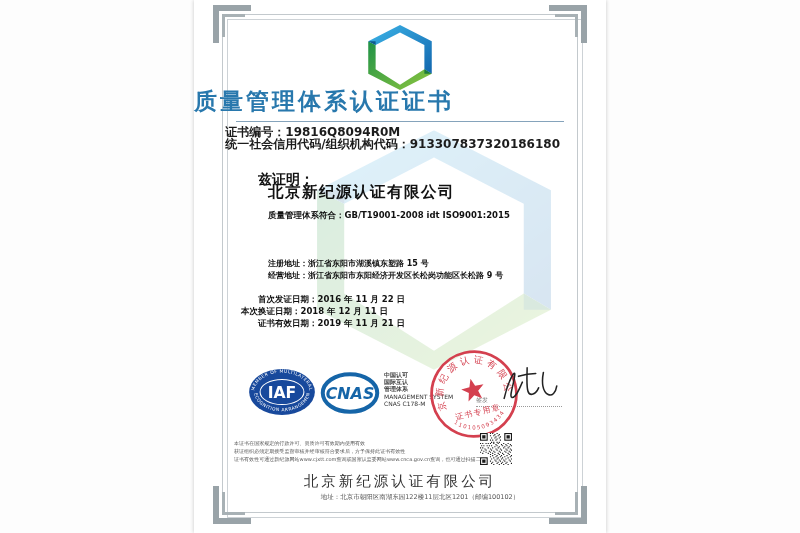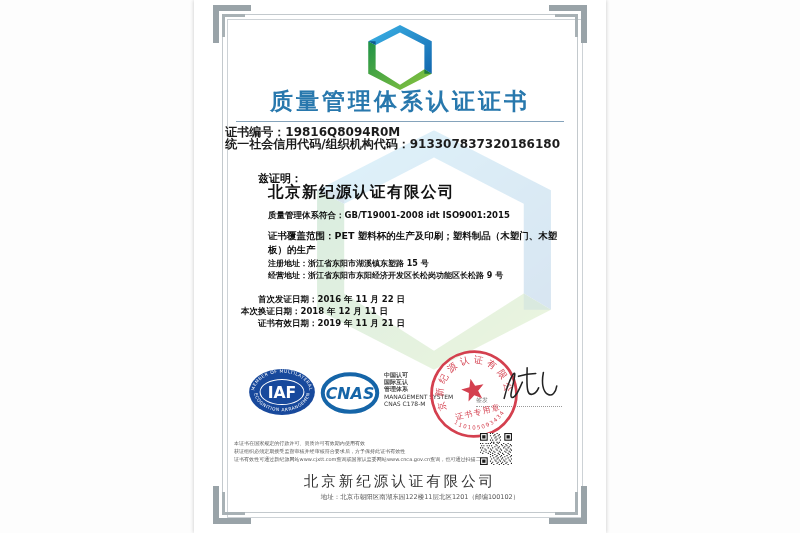--- a/index.html
+++ b/index.html
@@ -21,27 +21,27 @@
   .c-tl::after{left:3px;top:3px;border-left:3px solid #a8b1b5;border-top:3px solid #a8b1b5;}
   .c-tr{right:19px;top:5px;border-right:6px solid #99a3a8;border-top:6px solid #99a3a8;}
   .c-tr::after{right:3px;top:3px;border-right:3px solid #a8b1b5;border-top:3px solid #a8b1b5;}
   .c-bl{left:19px;bottom:9px;border-left:6px solid #99a3a8;border-bottom:6px solid #99a3a8;}
   .c-bl::after{left:3px;bottom:3px;border-left:3px solid #a8b1b5;border-bottom:3px solid #a8b1b5;}
   .c-br{right:19px;bottom:9px;border-right:6px solid #99a3a8;border-bottom:6px solid #99a3a8;}
   .c-br::after{right:3px;bottom:3px;border-right:3px solid #a8b1b5;border-bottom:3px solid #a8b1b5;}
   
   .watermark{left:104px;top:130px;width:272px;height:240px;opacity:.16;z-index:0;}
   .logo{left:169px;top:25px;width:74px;height:65px;z-index:3;}
-  .title{left:0;top:86px;width:100%;text-align:center;font-size:23px;font-weight:bold;
+  .title{left:0;top:86px;width:100%;font-size:23px;font-weight:bold;
          color:#2878ad;letter-spacing:3px;z-index:3;}
   .title-rule{left:42px;right:42px;top:121px;border-top:1px solid #85a3bb;z-index:3;}
   .cert-nums{top:126px;right:46px;text-align:left;font-size:12px;font-weight:bold;
              color:#1c1c1c;line-height:12px;z-index:3;}
   .txt{position:absolute;color:#111;font-weight:bold;z-index:3;white-space:nowrap;}
-  .certify-intro{left:64px;top:171px;font-size:11px;}
+  .certify-intro{left:64px;top:171px;font-size:14px;}
   .company{left:74px;top:182px;font-size:15.5px;letter-spacing:1.5px;}
   .standard{left:74px;top:210px;font-size:8.5px;}
   .scope{left:74px;top:229px;width:302px;font-size:9.5px;line-height:13.5px;white-space:normal;}
   .reg-addr{left:74px;top:258px;font-size:8px;}
   .op-addr{left:74px;top:270px;font-size:8px;}
   .d1{left:64px;top:294px;font-size:8.5px;}
   .d2{left:47px;top:306px;font-size:8.5px;}
   .d3{left:64px;top:318px;font-size:8.5px;}
   
   .iaf{left:54px;top:368px;width:68px;height:48px;z-index:3;}
@@ -103,21 +103,20 @@
   <div class="abs title">质量管理体系认证证书</div>
   <div class="abs title-rule"></div>
   <div class="abs cert-nums">
     <div>证书编号：19816Q8094R0M</div>
     <div>统一社会信用代码/组织机构代码：913307837320186180</div>
   </div>
 
   <div class="txt certify-intro">兹证明：</div>
   <div class="txt company">北京新纪源认证有限公司</div>
   <div class="txt standard">质量管理体系符合：GB/T19001-2008 idt ISO9001:2015</div>
-  <div class="txt scope">证书覆盖范围：PET 塑料杯的生产及印刷；塑料制品（木塑门、木塑板）的生产</div>
   <div class="txt reg-addr">注册地址：浙江省东阳市湖溪镇东塑路 15 号</div>
   <div class="txt op-addr">经营地址：浙江省东阳市东阳经济开发区长松岗功能区长松路 9 号</div>
   <div class="txt d1">首次发证日期：2016 年 11 月 22 日</div>
   <div class="txt d2">本次换证日期：2018 年 12 月 11 日</div>
   <div class="txt d3">证书有效日期：2019 年 11 月 21 日</div>
 
   <svg class="abs iaf" viewBox="0 0 130 92">
     <ellipse cx="65" cy="46" rx="63" ry="44" fill="#18499c"></ellipse>
     <ellipse cx="65" cy="46" rx="42" ry="24" fill="none" stroke="#fff" stroke-width="2"></ellipse>
     <path id="iaf-top" d="M12,46 A53,37 0 1 1 118,46" fill="none"></path>

